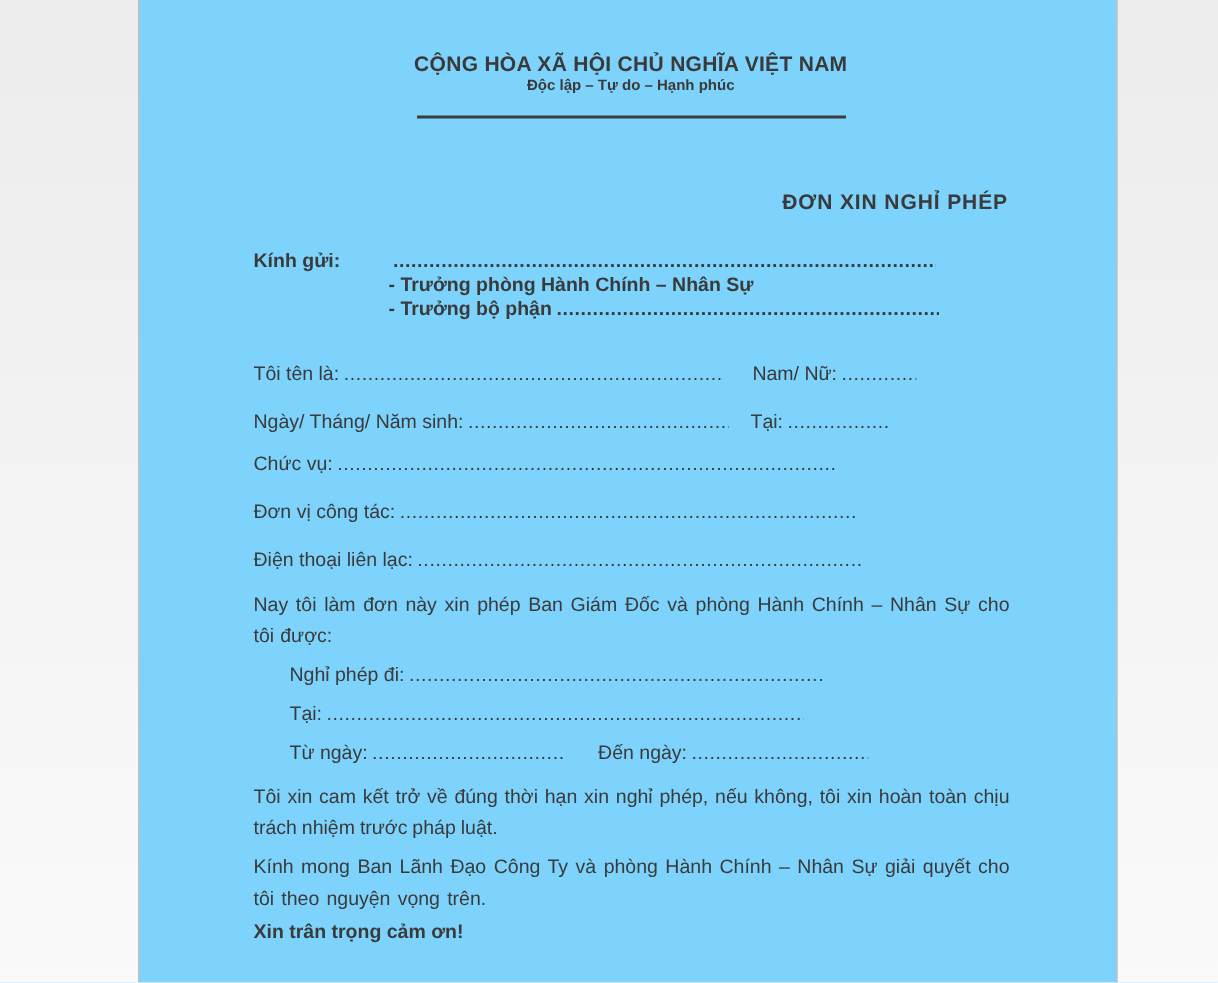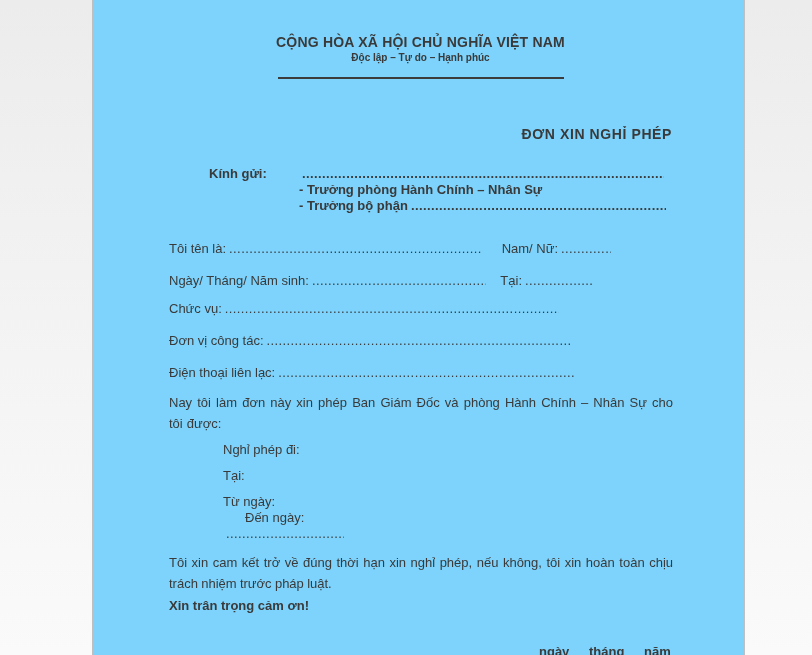--- a/index.html
+++ b/index.html
@@ -14,34 +14,34 @@
     background:#7dd3fc;box-sizing:border-box;
     border-left:1px solid #bfbfbf;border-right:1px solid #bfbfbf;
   }
   .content{padding:34px 72px 0 76px;font-size:13px;line-height:16px;}
   .doc-header{text-align:center;font-weight:bold;}
   .h1{font-size:14px;line-height:16px;letter-spacing:0.2px;}
   .h2{font-size:10px;line-height:16px;}
   .rule{width:286px;margin:11px auto 0 auto;border-top:2px solid #3c3c3c;height:0;}
   .title{margin-top:47px;text-align:right;font-weight:bold;font-size:14px;letter-spacing:0.6px;line-height:16px;}
   .recipients{display:flex;margin-top:24px;font-weight:bold;}
-  .rec-label{flex:0 0 90px;margin-left:40px;}
+  .rec-label{flex:0 0 90px;}
   .rec-items{flex:1 1 auto;}
   .dotline{display:flex;white-space:nowrap;overflow:hidden;}
   .lbl{flex:0 0 auto;}
   .dots{flex:1 1 0;min-width:0;overflow:hidden;padding-left:3px;letter-spacing:0.4px;}
   .dfix{flex:none;overflow:hidden;padding-left:3px;letter-spacing:0.4px;}
   .w365{width:365px}.w367{width:367px}.w442{width:442px}.w424{width:424px}
   .w390{width:390px}.w402{width:402px}.w405{width:405px}
   .w355{width:355px}.w343{width:343px}.w386{width:386px}
   .df50{width:50px}.df68{width:68px}.df118{width:118px}
   .gap20{padding-left:20px}.gap14{padding-left:14px}.gap22{padding-left:22px}
   .mt27{margin-top:27px}.mt12{margin-top:12px}.mt11{margin-top:16px}
   .mt10{margin-top:10px}.mt8{margin-top:8px}
-  .indent{margin-left:54px;flex-direction:column;}
+  .indent{margin-left:24px;}
   .para{margin-top:11px;width:504px;text-align:justify;line-height:21px;}
   .para-request{word-spacing:0.5px;}
   .para-commit{margin-top:10px;word-spacing:-0.3px;}
   .para-appeal{margin-top:5px;word-spacing:1.2px;}
   .thanks{margin-top:4px;font-weight:bold;}
   .date-line{margin-top:30px;padding-left:370px;font-weight:bold;white-space:nowrap;}
   .dl-word{margin-right:16px;}
 </style>
 </head>
 <body>
@@ -114,20 +114,21 @@
 
     <div class="dotline w386 mt10 indent">
       <span class="lbl">Từ ngày:</span>
       <span class="dots">..............................................................................................................................</span>
       <span class="lbl gap22">Đến ngày:</span>
       <span class="dfix df118">..............................................................................................................................</span>
     </div>
 
     <div class="para para-commit">Tôi xin cam kết trở về đúng thời hạn xin nghỉ phép, nếu không, tôi xin hoàn toàn chịu trách nhiệm trước pháp luật.</div>
 
+    <div class="para para-appeal">Kính mong Ban Lãnh Đạo Công Ty và phòng Hành Chính – Nhân Sự giải quyết cho tôi theo nguyện vọng trên.</div>
 
     <div class="thanks">Xin trân trọng cảm ơn!</div>
 
     <div class="date-line">
       <span class="dl-word">ngày</span>
       <span class="dl-word">tháng</span>
       <span>năm</span>
     </div>
 
   </div>

